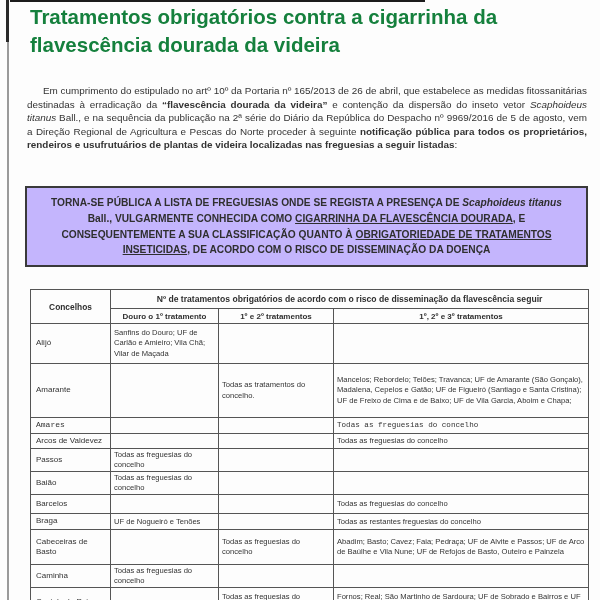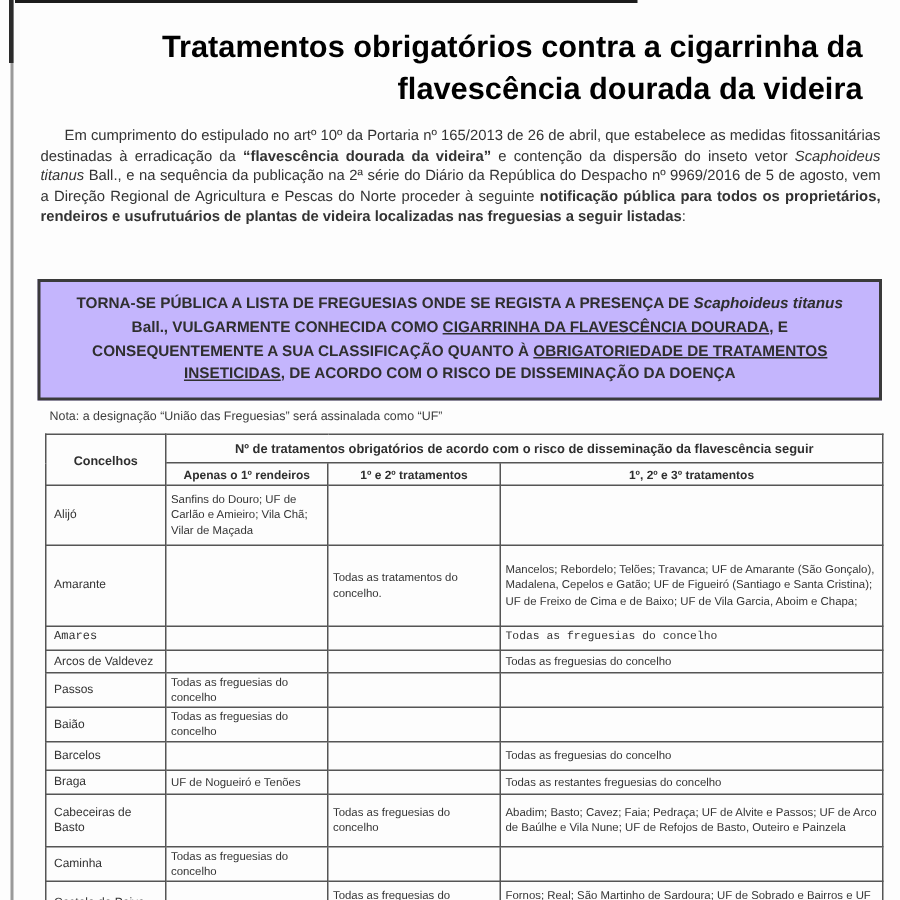--- a/index.html
+++ b/index.html
@@ -9,22 +9,22 @@
     -webkit-font-smoothing:antialiased;
   }
   .page{position:relative;width:600px;height:600px;background:#fdfdfd;overflow:hidden;}
 
   
   .artifact-top-line{position:absolute;left:10px;top:0;width:415px;height:2px;background:#1c1c1c;}
   .artifact-left-line{position:absolute;left:7px;top:0;width:2px;height:600px;background:#9a9a9a;}
   .artifact-left-dark{position:absolute;left:6px;top:0;width:3px;height:42px;background:#2a2a2a;}
 
   .title{
-    position:absolute;top:18px;left:30px;width:545px;margin:0;
-    text-align:right;font-size:20.5px;line-height:28px;font-weight:bold;color:#000000;
+    position:absolute;top:3px;left:30px;width:545px;margin:0;
+    text-align:left;font-size:20.5px;line-height:28px;font-weight:bold;color:#15803d;
   }
 
   .intro{
     position:absolute;top:84px;left:27px;width:560px;margin:0;
     font-size:9.9px;line-height:13.5px;color:#333;text-align:justify;text-indent:16px;
   }
   .intro b{font-weight:bold;}
   .intro i{font-style:italic;}
 
   .notice-box{
@@ -66,36 +66,35 @@
   <div class="artifact-top-line"></div>
   <div class="artifact-left-line"></div>
   <div class="artifact-left-dark"></div>
 
   <h1 class="title"><span>Tratamentos obrigatórios contra a cigarrinha da</span><br><span>flavescência dourada da videira</span></h1>
 
   <p class="intro"><span>Em cumprimento do estipulado no artº 10º da Portaria nº 165/2013 de 26 de abril, que estabelece as medidas fitossanitárias destinadas à erradicação da </span><b>“flavescência dourada da videira”</b><span> e contenção da dispersão do inseto vetor </span><i>Scaphoideus titanus</i><span> Ball., e na sequência da publicação na 2ª série do Diário da República do Despacho nº 9969/2016 de 5 de agosto, vem a Direção Regional de Agricultura e Pescas do Norte proceder à seguinte </span><b>notificação pública para todos os proprietários, rendeiros e usufrutuários de plantas de videira localizadas nas freguesias a seguir listadas</b><span>:</span></p>
 
   <div class="notice-box"><span>TORNA-SE PÚBLICA A LISTA DE FREGUESIAS ONDE SE REGISTA A PRESENÇA DE </span><i>Scaphoideus titanus</i><span> Ball., VULGARMENTE CONHECIDA COMO </span><span class="u">CIGARRINHA DA FLAVESCÊNCIA DOURADA</span><span>, E CONSEQUENTEMENTE A SUA CLASSIFICAÇÃO QUANTO À </span><span class="u">OBRIGATORIEDADE DE TRATAMENTOS INSETICIDAS</span><span>, DE ACORDO COM O RISCO DE DISSEMINAÇÃO DA DOENÇA</span></div>
 
-  <p class="nota">Nota: a designação “União das Freguesias” será assinalada como “UF”</p>
 
   <table class="freg-table">
     <colgroup>
       <col style="width:80px">
         <col style="width:108px">
         <col style="width:115px">
         <col style="width:255px">
     </colgroup>
     <thead>
       <tr style="height:19px">
         <th rowspan="2" class="h-concelhos">Concelhos</th>
         <th colspan="3" class="h-span"><span class="u b">Nº de tratamentos obrigatórios</span><span class="b"> de acordo com o risco de disseminação da flavescência seguir</span></th>
       </tr>
       <tr style="height:15px">
-        <th class="h-sub">Apenas o 1º rendeiros</th>
+        <th class="h-sub">Douro o 1º tratamento</th>
         <th class="h-sub">1º e 2º tratamentos</th>
         <th class="h-sub">1º, 2º e 3º tratamentos</th>
       </tr>
     </thead>
     <tbody>
         <tr style="height: 40px;">
           <td class="col-concelho">Alijó</td>
           <td class="col-t1">Sanfins do Douro; UF de Carlão e Amieiro; Vila Chã; Vilar de Maçada</td>
           <td class="col-t2"></td>
           <td class="col-t3"></td>

